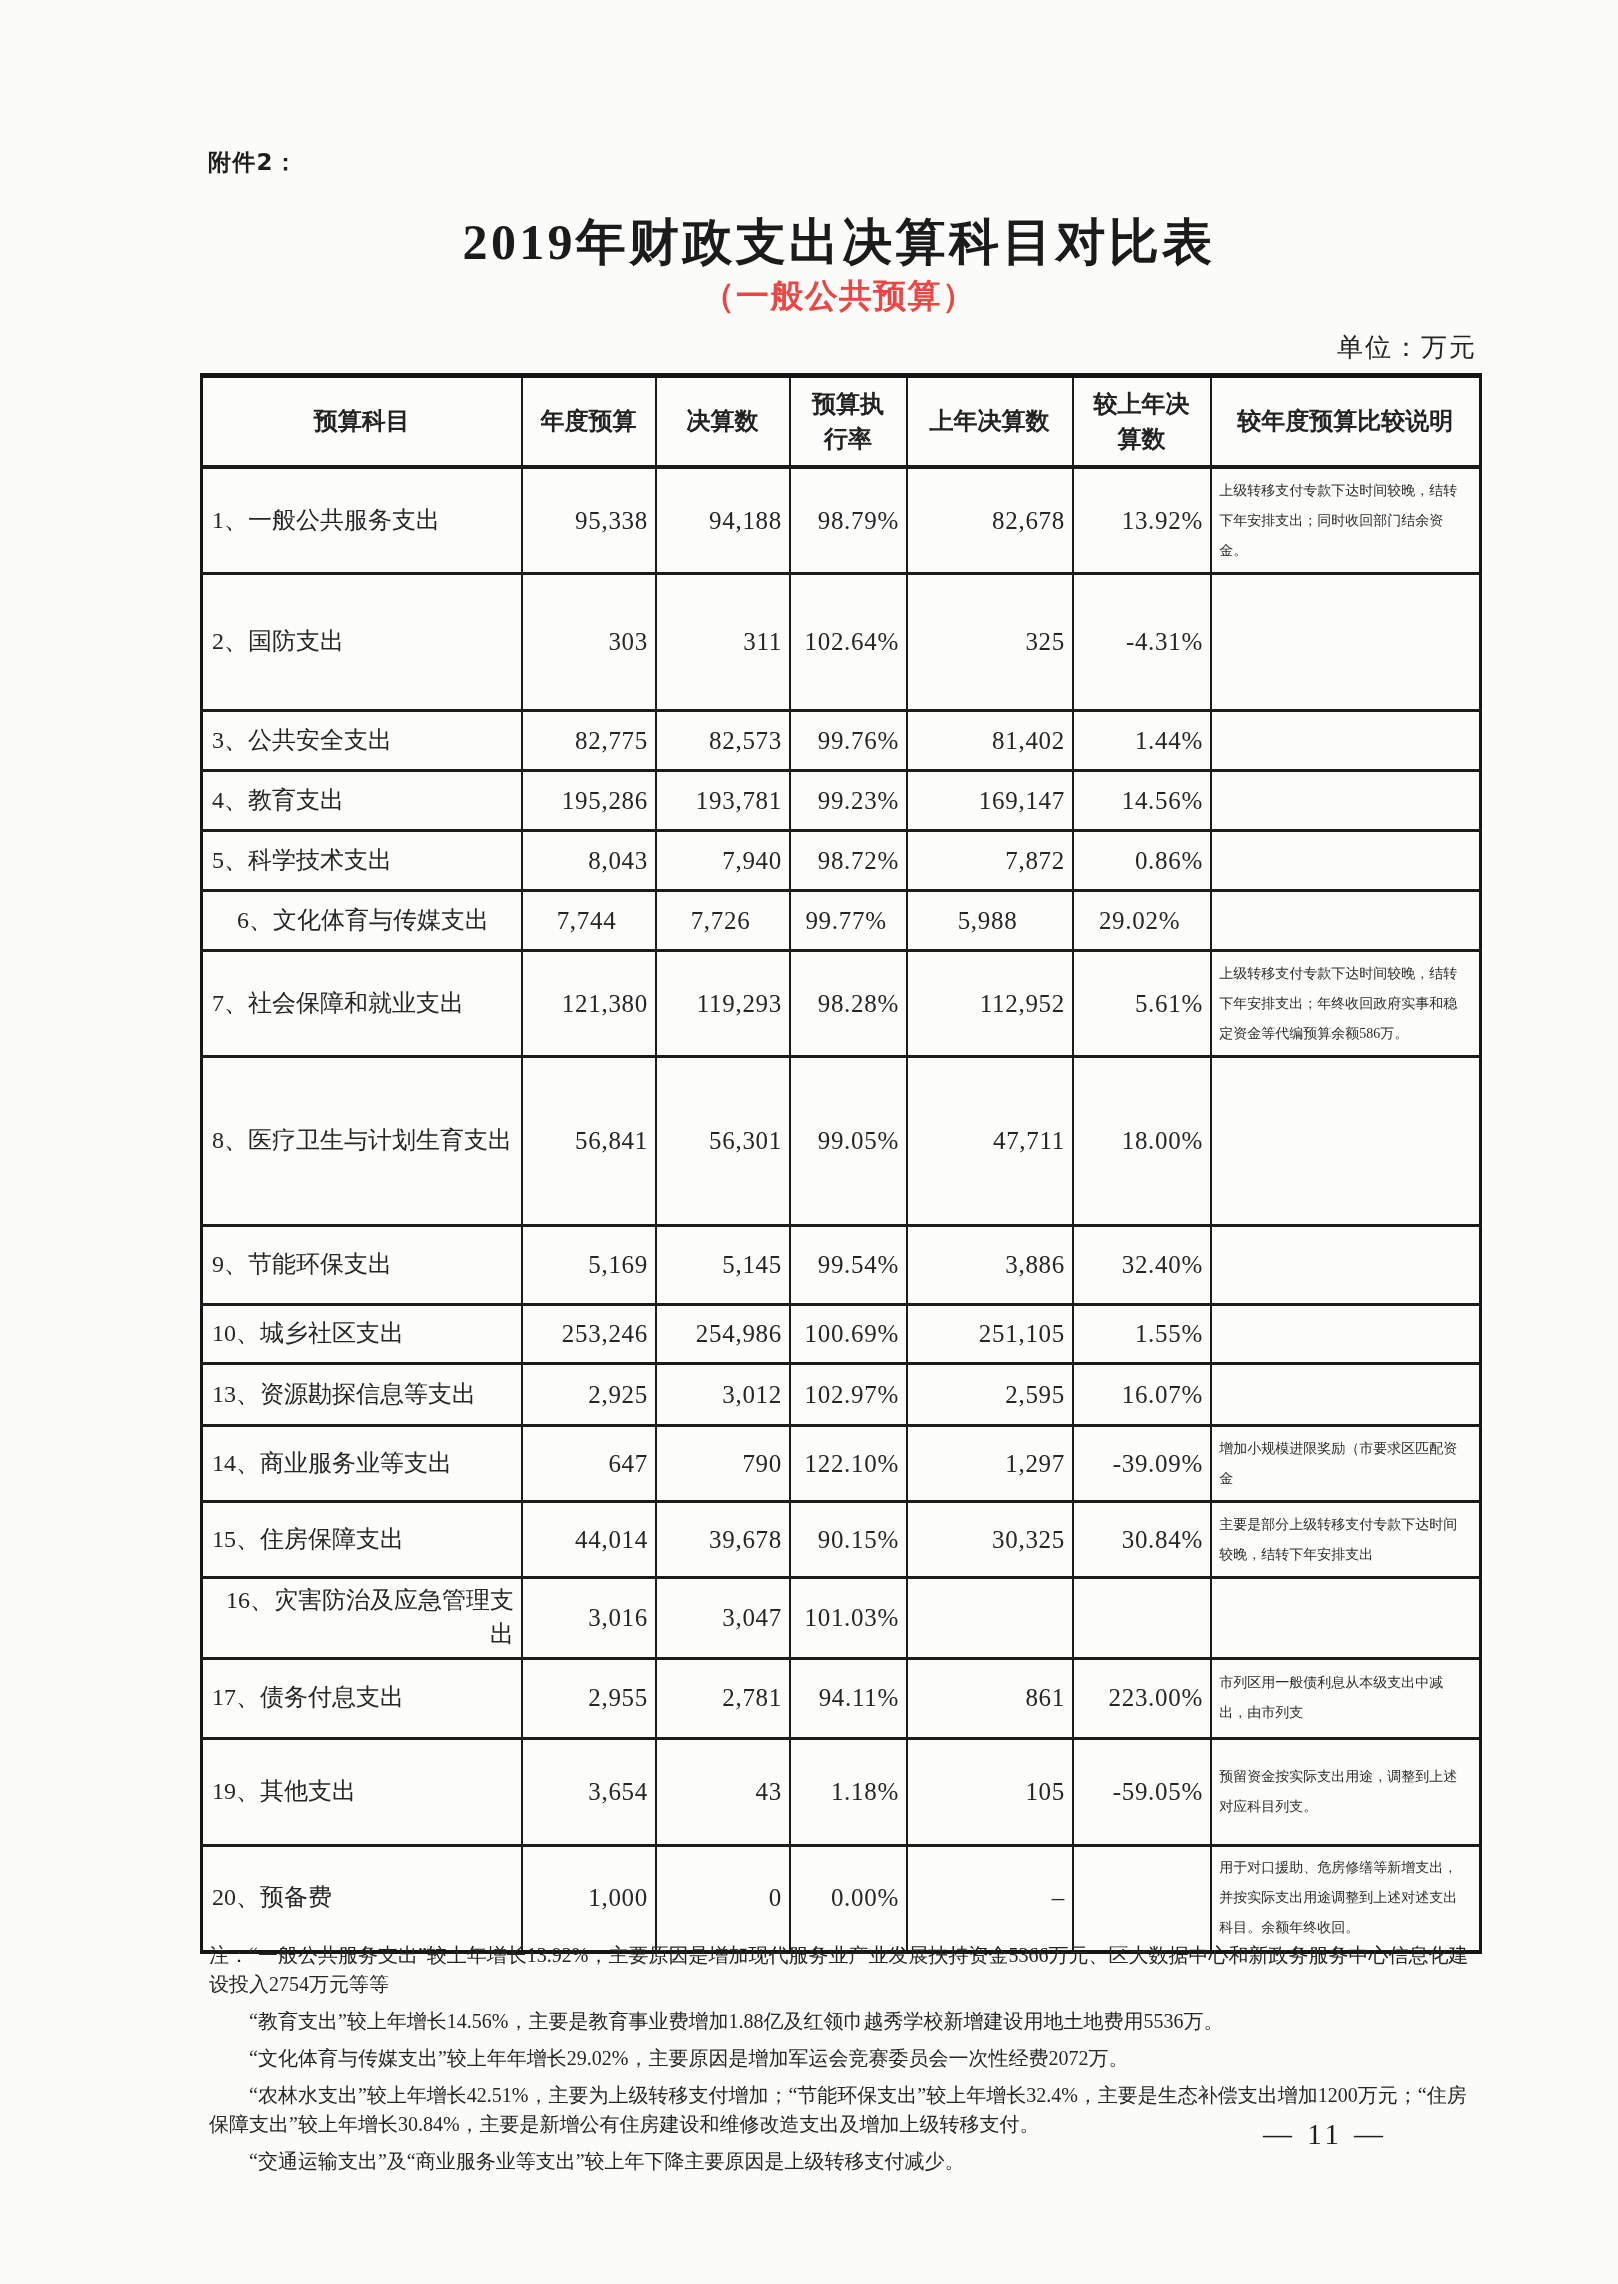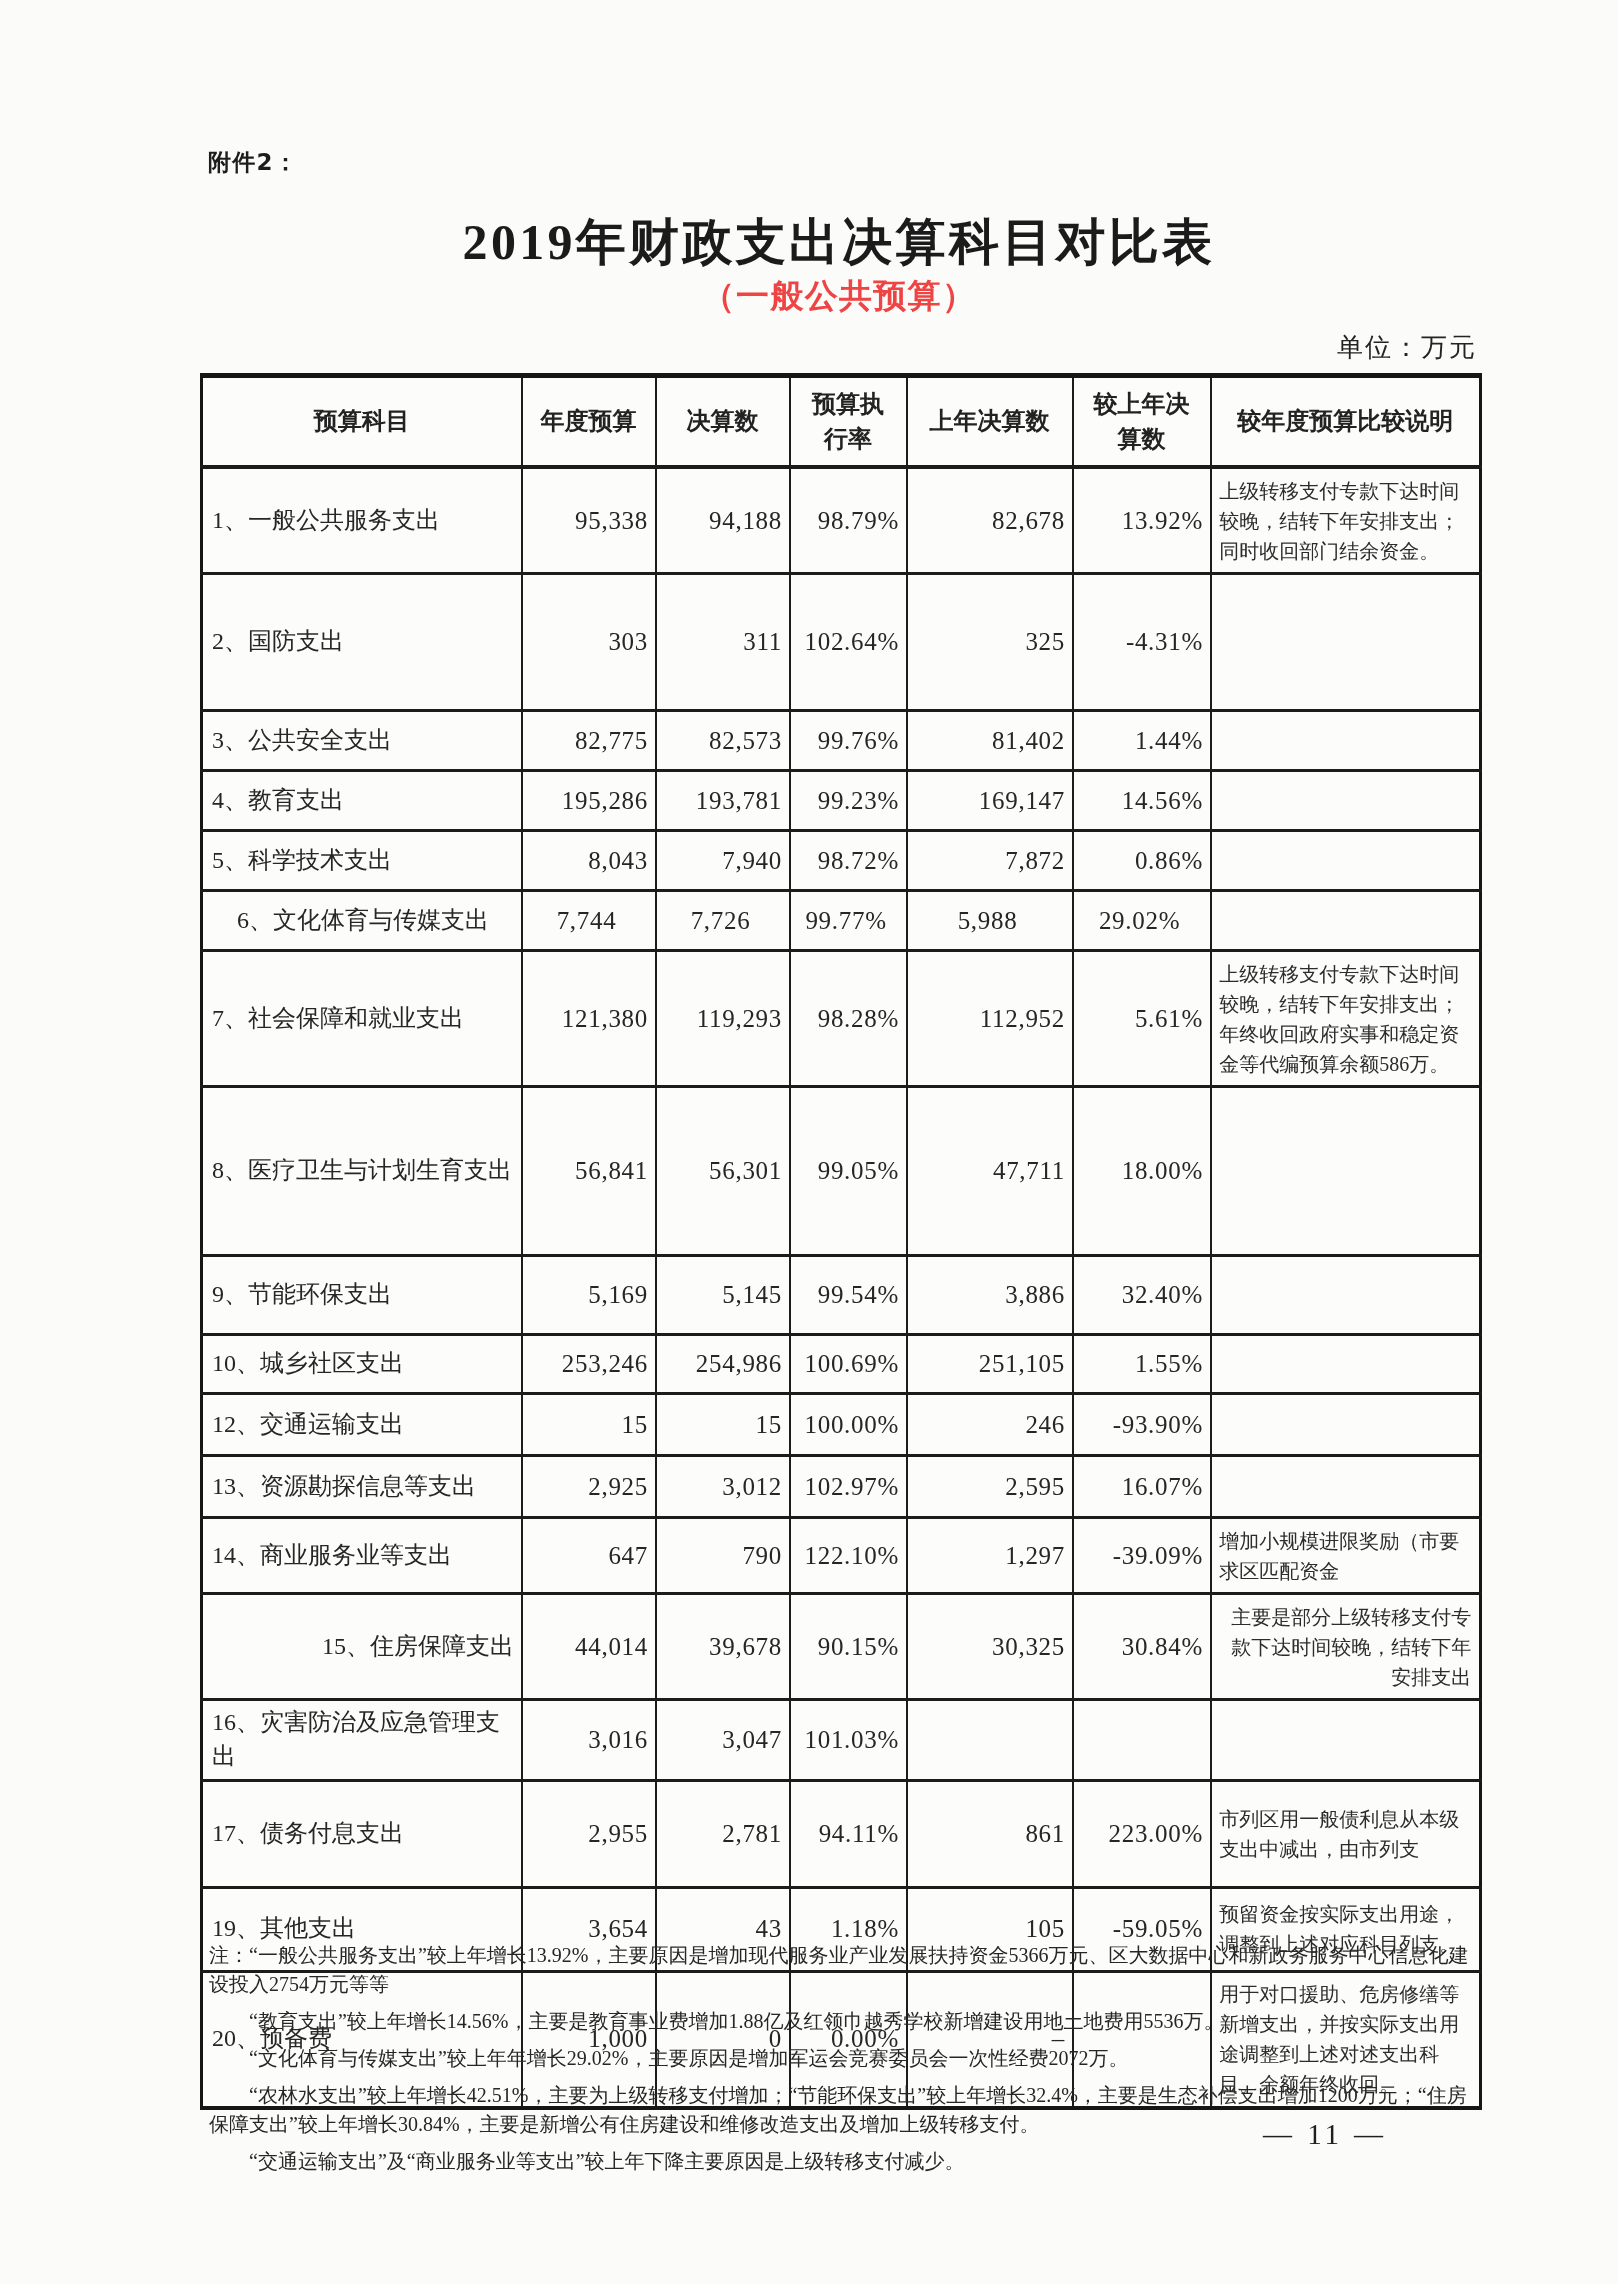--- a/index.html
+++ b/index.html
@@ -46,21 +46,21 @@
     line-height:1.45;padding:2.6px 11.7px;color:#222;
   }
   td{font-size:24px;color:#262626;}
   .c-subject{text-align:left;padding:5.2px 6.5px 5.2px 9px;line-height:1.4;}
   td.center{text-align:center;}
   .c-budget,.c-final,.c-exec_rate,.c-prev_final,.c-vs_prev{
     text-align:right;padding:3.9px 6.5px 3.9px 2.6px;
     font-size:25px;letter-spacing:0.7px;white-space:nowrap;
   }
   .c-note{
-    text-align:left;font-size:20px;line-height:30px;
+    text-align:left;font-size:14px;line-height:30px;
     padding:6.5px 7.8px;color:#2c2c2c;
   }
   
   tbody tr:nth-child(1) td{height:59px;}
   tbody tr:nth-child(2) td{height:121px;}
   tbody tr:nth-child(3) td{height:44px;}
   tbody tr:nth-child(4) td{height:44px;}
   tbody tr:nth-child(5) td{height:44px;}
   tbody tr:nth-child(6) td{height:44px;text-align:center;}
   tbody tr:nth-child(7) td{height:44px;}
@@ -210,29 +210,20 @@
         <tr>
           <td class="c-subject">10、城乡社区支出</td>
           <td class="c-budget">253,246</td>
           <td class="c-final">254,986</td>
           <td class="c-exec_rate">100.69%</td>
           <td class="c-prev_final">251,105</td>
           <td class="c-vs_prev">1.55%</td>
           <td class="c-note"></td>
         </tr>
         <tr>
-          <td class="c-subject">12、交通运输支出</td>
-          <td class="c-budget">15</td>
-          <td class="c-final">15</td>
-          <td class="c-exec_rate">100.00%</td>
-          <td class="c-prev_final">246</td>
-          <td class="c-vs_prev">-93.90%</td>
-          <td class="c-note"></td>
-        </tr>
-        <tr>
           <td class="c-subject">13、资源勘探信息等支出</td>
           <td class="c-budget">2,925</td>
           <td class="c-final">3,012</td>
           <td class="c-exec_rate">102.97%</td>
           <td class="c-prev_final">2,595</td>
           <td class="c-vs_prev">16.07%</td>
           <td class="c-note"></td>
         </tr>
         <tr>
           <td class="c-subject">14、商业服务业等支出</td>

